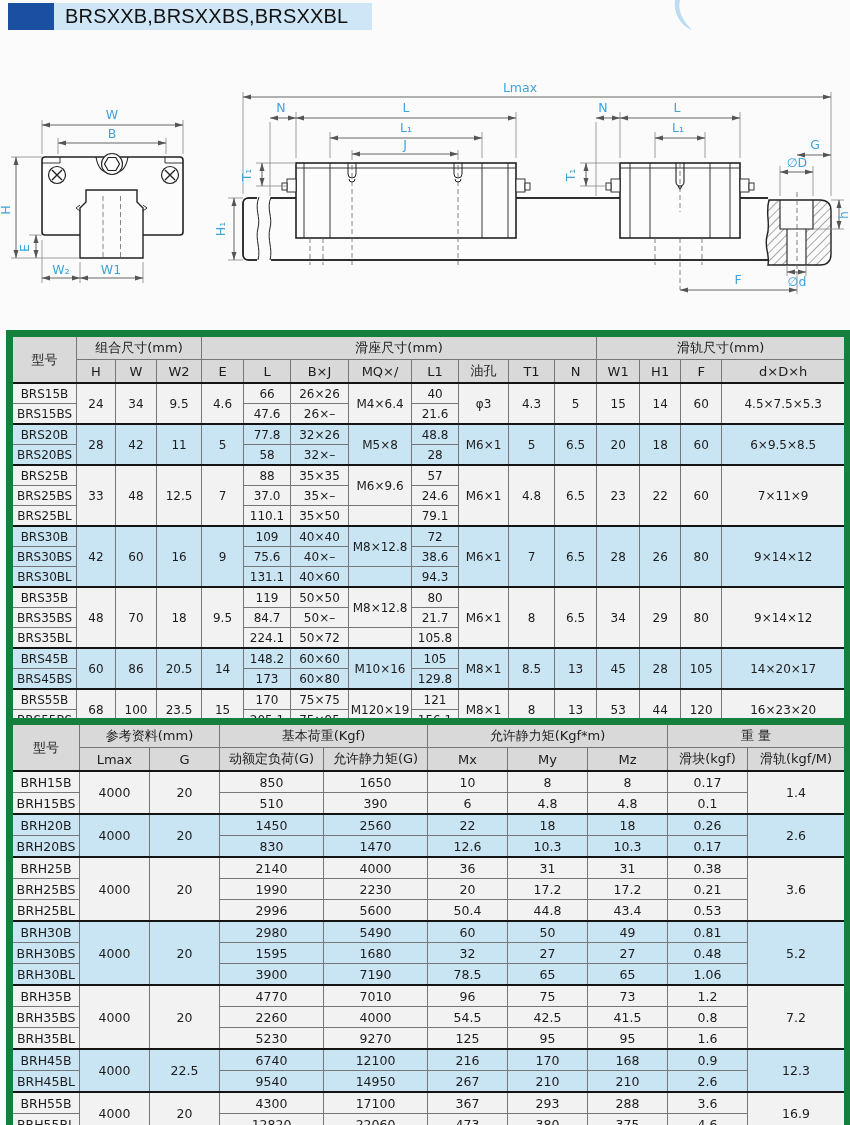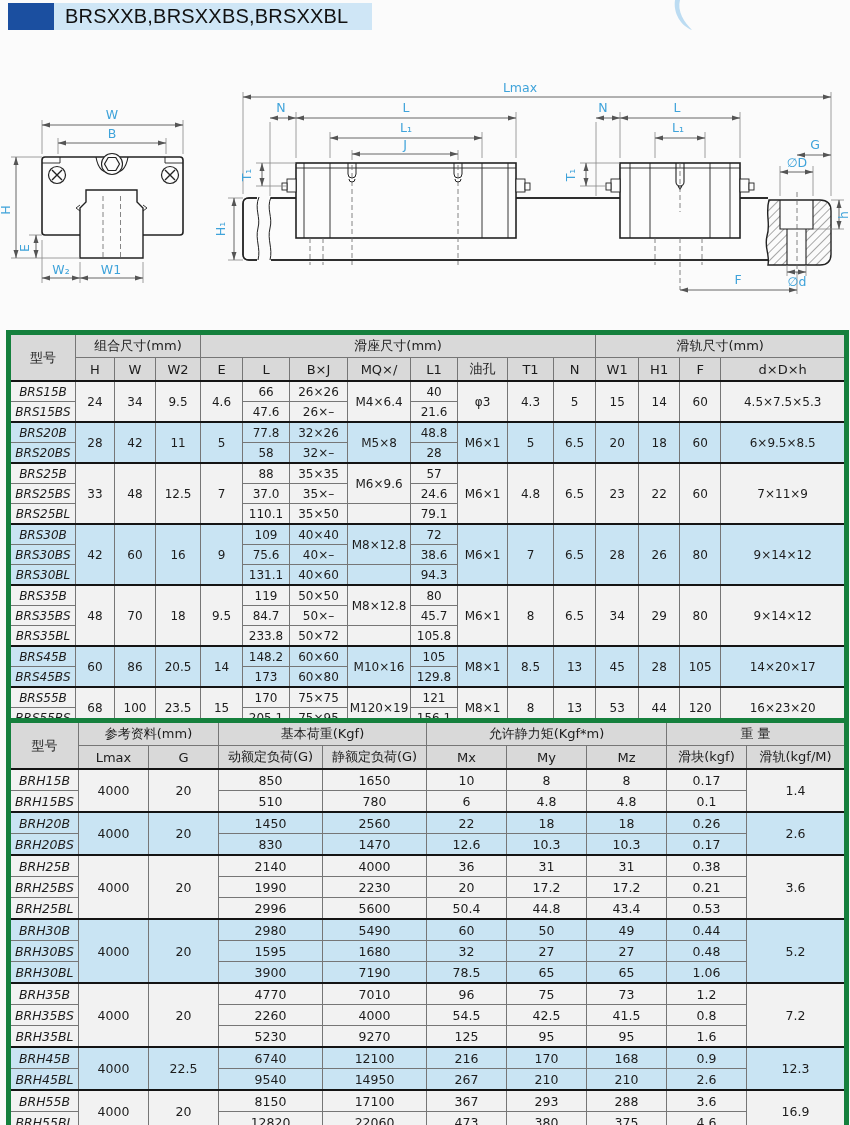--- a/index.html
+++ b/index.html
@@ -7,33 +7,33 @@
   
   .titlebar{position:absolute;left:8px;top:3px;display:flex;align-items:stretch;height:27px;}
   .title-square{width:46px;background:#1b4fa0;}
   .title-band{background:#cfe6f6;width:318px;display:flex;align-items:center;}
   .title-band span{font-family:"Liberation Sans",sans-serif;font-size:20px;color:#111;letter-spacing:.2px;padding-left:11px;white-space:nowrap;}
   .corner-graphic{position:absolute;left:668px;top:0;}
   
   .drawings{position:absolute;left:0;top:62px;}
   text.dim{fill:#3fa3da;font-size:12.5px;font-family:"DejaVu Sans",sans-serif;text-anchor:middle;}
   
-  table{border-collapse:collapse;table-layout:fixed;width:838px;color:#1c1c1c;border:5px solid #15803d;background:#f2f2f2;}
+  table{border-collapse:collapse;table-layout:fixed;width:838px;color:#1c1c1c;border:7px solid #15803d;background:#f2f2f2;}
   th,td{border:1px solid #767676;text-align:center;padding:0;white-space:nowrap;overflow:hidden;}
   thead th{background:#d9d9d9;font-weight:normal;}
   #t1{position:absolute;left:6px;top:330px;}
   #t2{position:absolute;left:6px;top:718px;border-bottom:3px solid #111;}
   #t1 thead th{height:22px;font-size:13px;}
   #t2 thead th{height:22px;font-size:13px;}
   #t1 tbody td{height:19px;font-size:12px;}
   #t2 tbody td{height:20px;font-size:12.5px;}
   tr.rg-blue td{background:#c9e4f3;}
   tr.rg-white td{background:#f2f2f2;}
   tr.g-first td{border-top:2px solid #141414;}
-  td.model{font-size:12px;font-style:italic;}
+  td.model{font-size:12px;}
 </style>
 </head>
 <body>
 
 <div class="page">
 
   <div class="titlebar">
     <div class="title-square"></div>
     <div class="title-band">
       <span>BRSXXB,BRSXXBS,BRSXXBL</span>
@@ -351,25 +351,25 @@
           <td rowspan="3">6.5</td>
           <td rowspan="3">34</td>
           <td rowspan="3">29</td>
           <td rowspan="3">80</td>
           <td rowspan="3">9×14×12</td>
         </tr>
         <tr class="rg-white">
           <td class="model">BRS35BS</td>
           <td>84.7</td>
           <td>50×–</td>
-          <td>45.7</td>
+          <td>21.7</td>
         </tr>
         <tr class="rg-white">
           <td class="model">BRS35BL</td>
-          <td>233.8</td>
+          <td>224.1</td>
           <td>50×72</td>
           <td></td>
           <td>105.8</td>
         </tr>
         <tr class="rg-blue g-first">
           <td class="model">BRS45B</td>
           <td rowspan="2">60</td>
           <td rowspan="2">86</td>
           <td rowspan="2">20.5</td>
           <td rowspan="2">14</td>
@@ -436,21 +436,21 @@
         <th rowspan="2">型号</th>
         <th colspan="2">参考资料(mm)</th>
         <th colspan="2">基本荷重(Kgf)</th>
         <th colspan="3">允许静力矩(Kgf*m)</th>
         <th colspan="2">重 量</th>
       </tr>
       <tr>
         <th>Lmax</th>
         <th>G</th>
         <th>动额定负荷(G)</th>
-        <th>静额定负荷(G)</th>
+        <th>允许静力矩(G)</th>
         <th>Mx</th>
         <th>My</th>
         <th>Mz</th>
         <th>滑块(kgf)</th>
         <th>滑轨(kgf/M)</th>
       </tr>
     </thead>
     <tbody>
         <tr class="rg-white g-first">
           <td class="model">BRH15B</td>
@@ -460,21 +460,21 @@
           <td>1650</td>
           <td>10</td>
           <td>8</td>
           <td>8</td>
           <td>0.17</td>
           <td rowspan="2">1.4</td>
         </tr>
         <tr class="rg-white">
           <td class="model">BRH15BS</td>
           <td>510</td>
-          <td>780</td>
+          <td>390</td>
           <td>6</td>
           <td>4.8</td>
           <td>4.8</td>
           <td>0.1</td>
         </tr>
         <tr class="rg-blue g-first">
           <td class="model">BRH20B</td>
           <td rowspan="2">4000</td>
           <td rowspan="2">20</td>
           <td>1450</td>
@@ -526,21 +526,21 @@
         </tr>
         <tr class="rg-blue g-first">
           <td class="model">BRH30B</td>
           <td rowspan="3">4000</td>
           <td rowspan="3">20</td>
           <td>2980</td>
           <td>5490</td>
           <td>60</td>
           <td>50</td>
           <td>49</td>
-          <td>0.44</td>
+          <td>0.81</td>
           <td rowspan="3">5.2</td>
         </tr>
         <tr class="rg-blue">
           <td class="model">BRH30BS</td>
           <td>1595</td>
           <td>1680</td>
           <td>32</td>
           <td>27</td>
           <td>27</td>
           <td>0.48</td>
@@ -602,21 +602,21 @@
           <td>14950</td>
           <td>267</td>
           <td>210</td>
           <td>210</td>
           <td>2.6</td>
         </tr>
         <tr class="rg-white g-first">
           <td class="model">BRH55B</td>
           <td rowspan="2">4000</td>
           <td rowspan="2">20</td>
-          <td>8150</td>
+          <td>4300</td>
           <td>17100</td>
           <td>367</td>
           <td>293</td>
           <td>288</td>
           <td>3.6</td>
           <td rowspan="2">16.9</td>
         </tr>
         <tr class="rg-white">
           <td class="model">BRH55BL</td>
           <td>12820</td>

